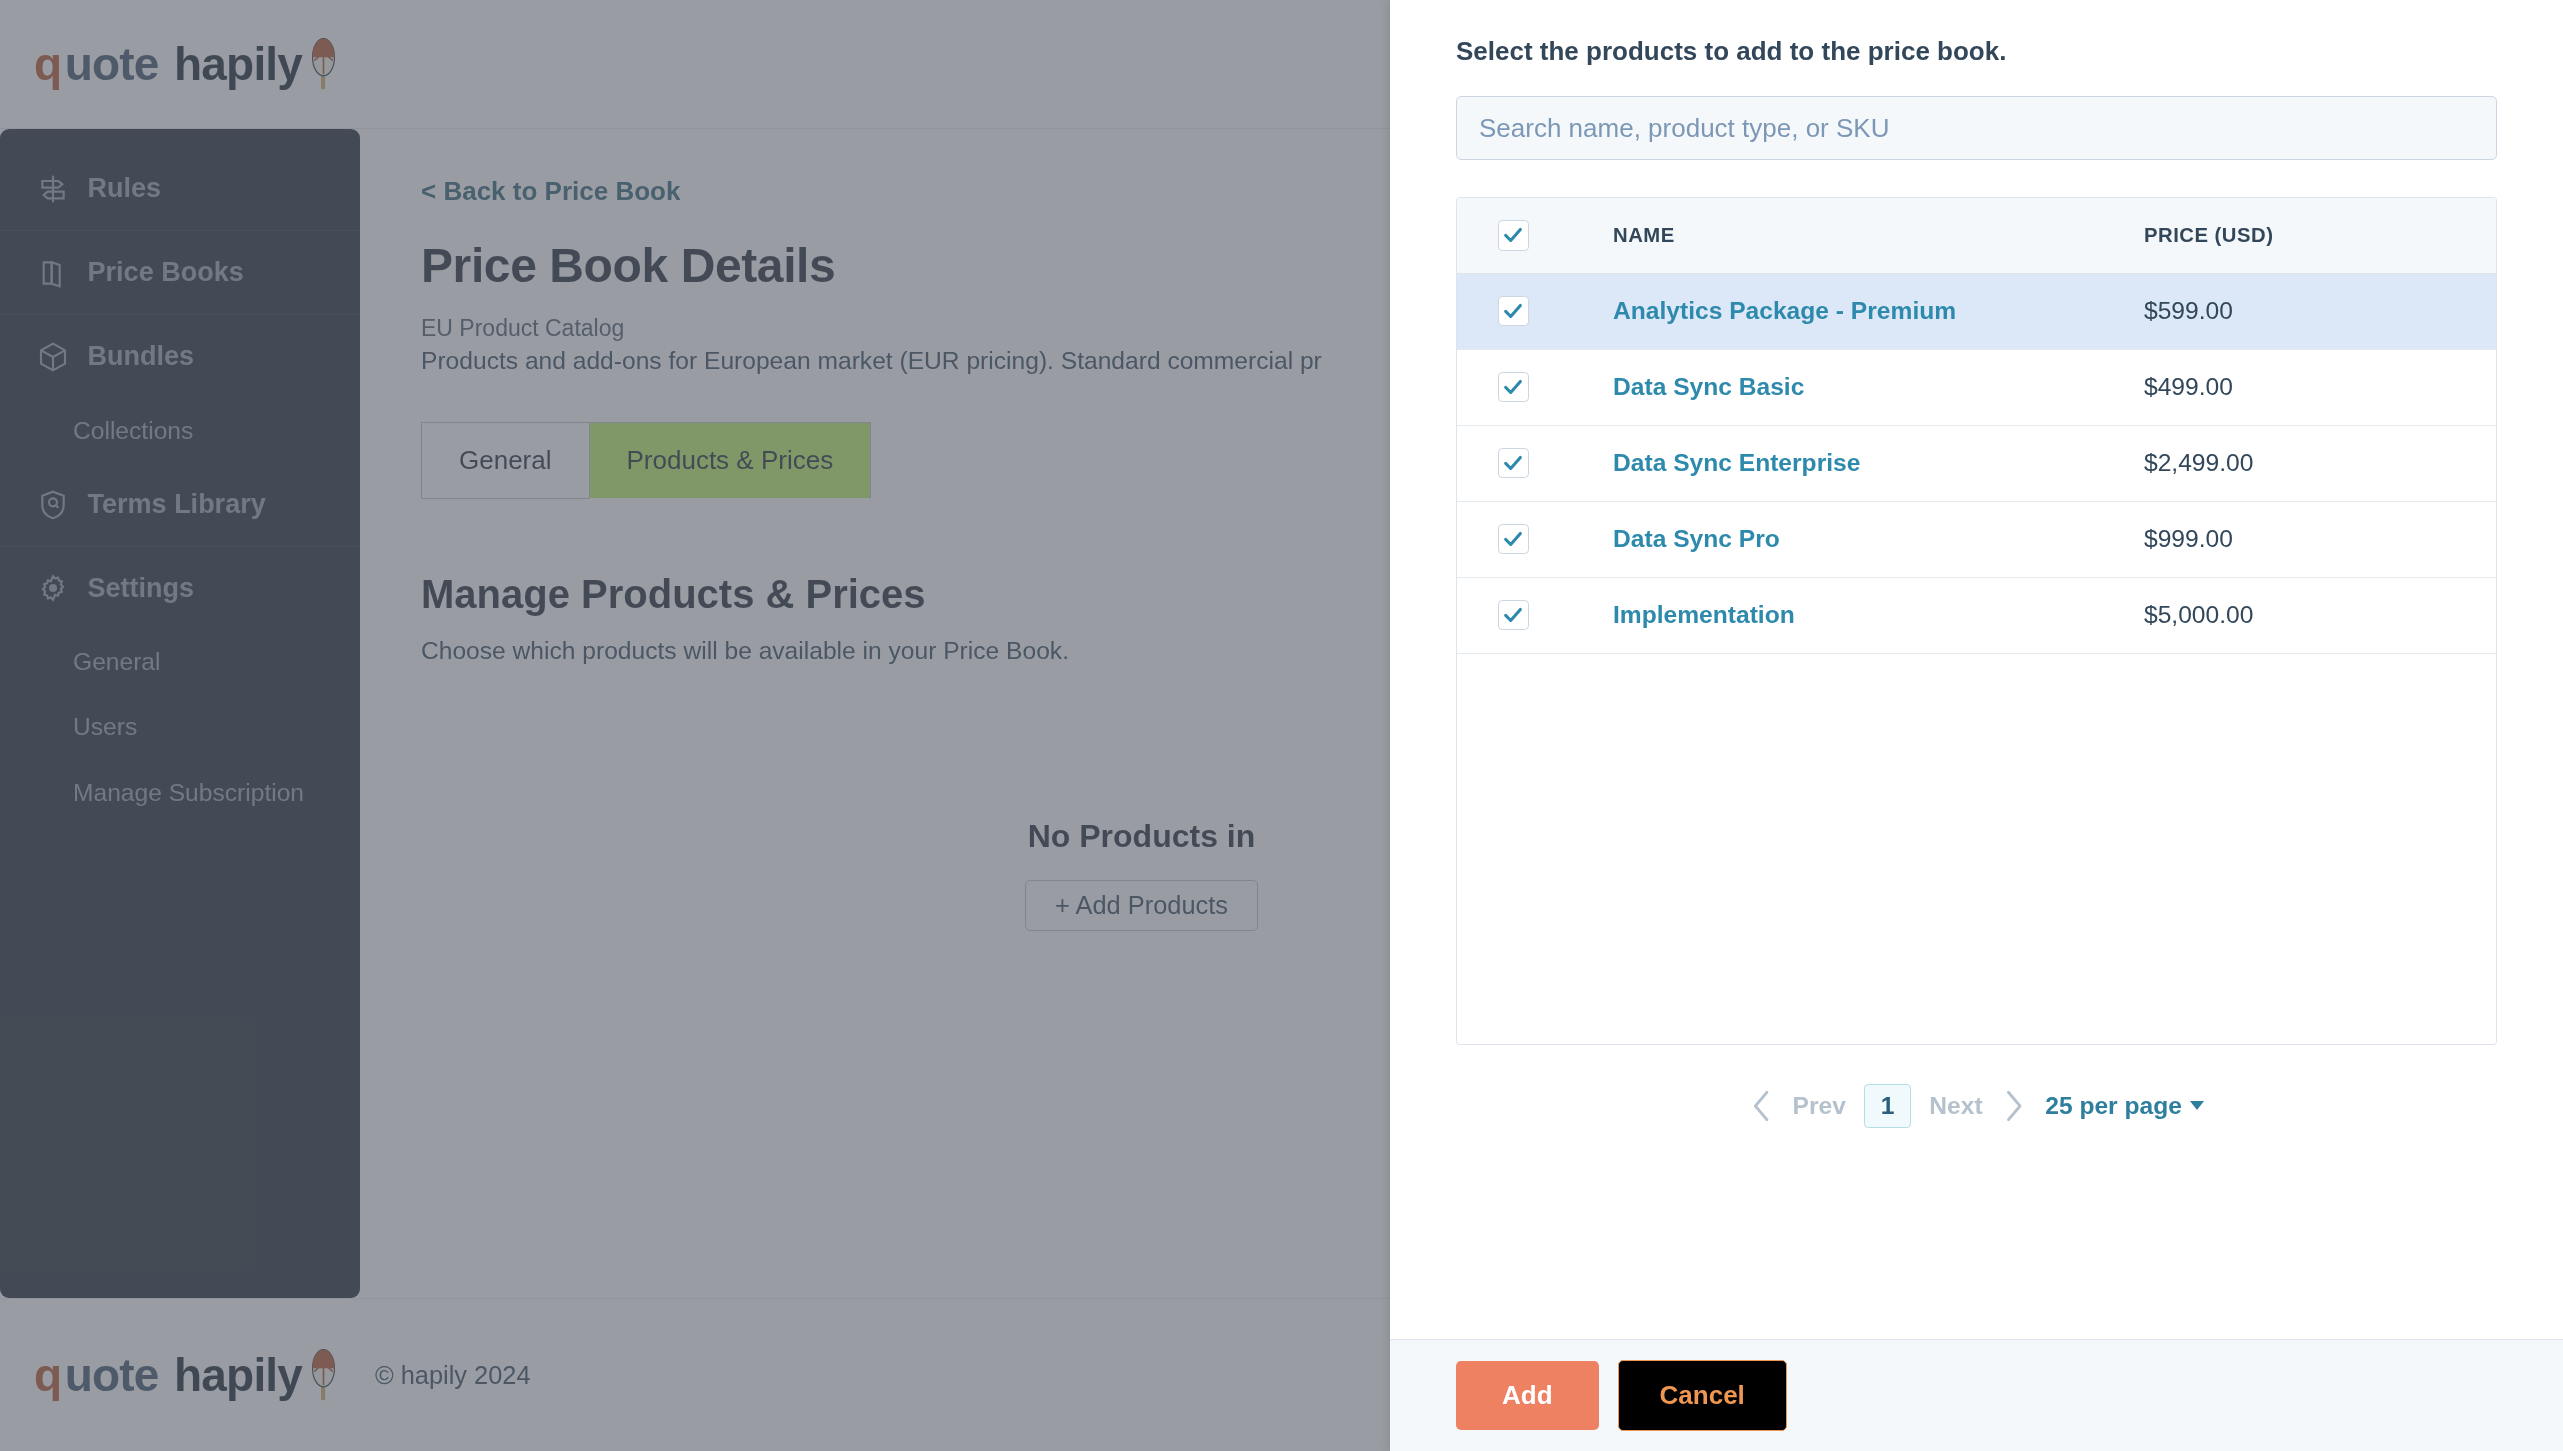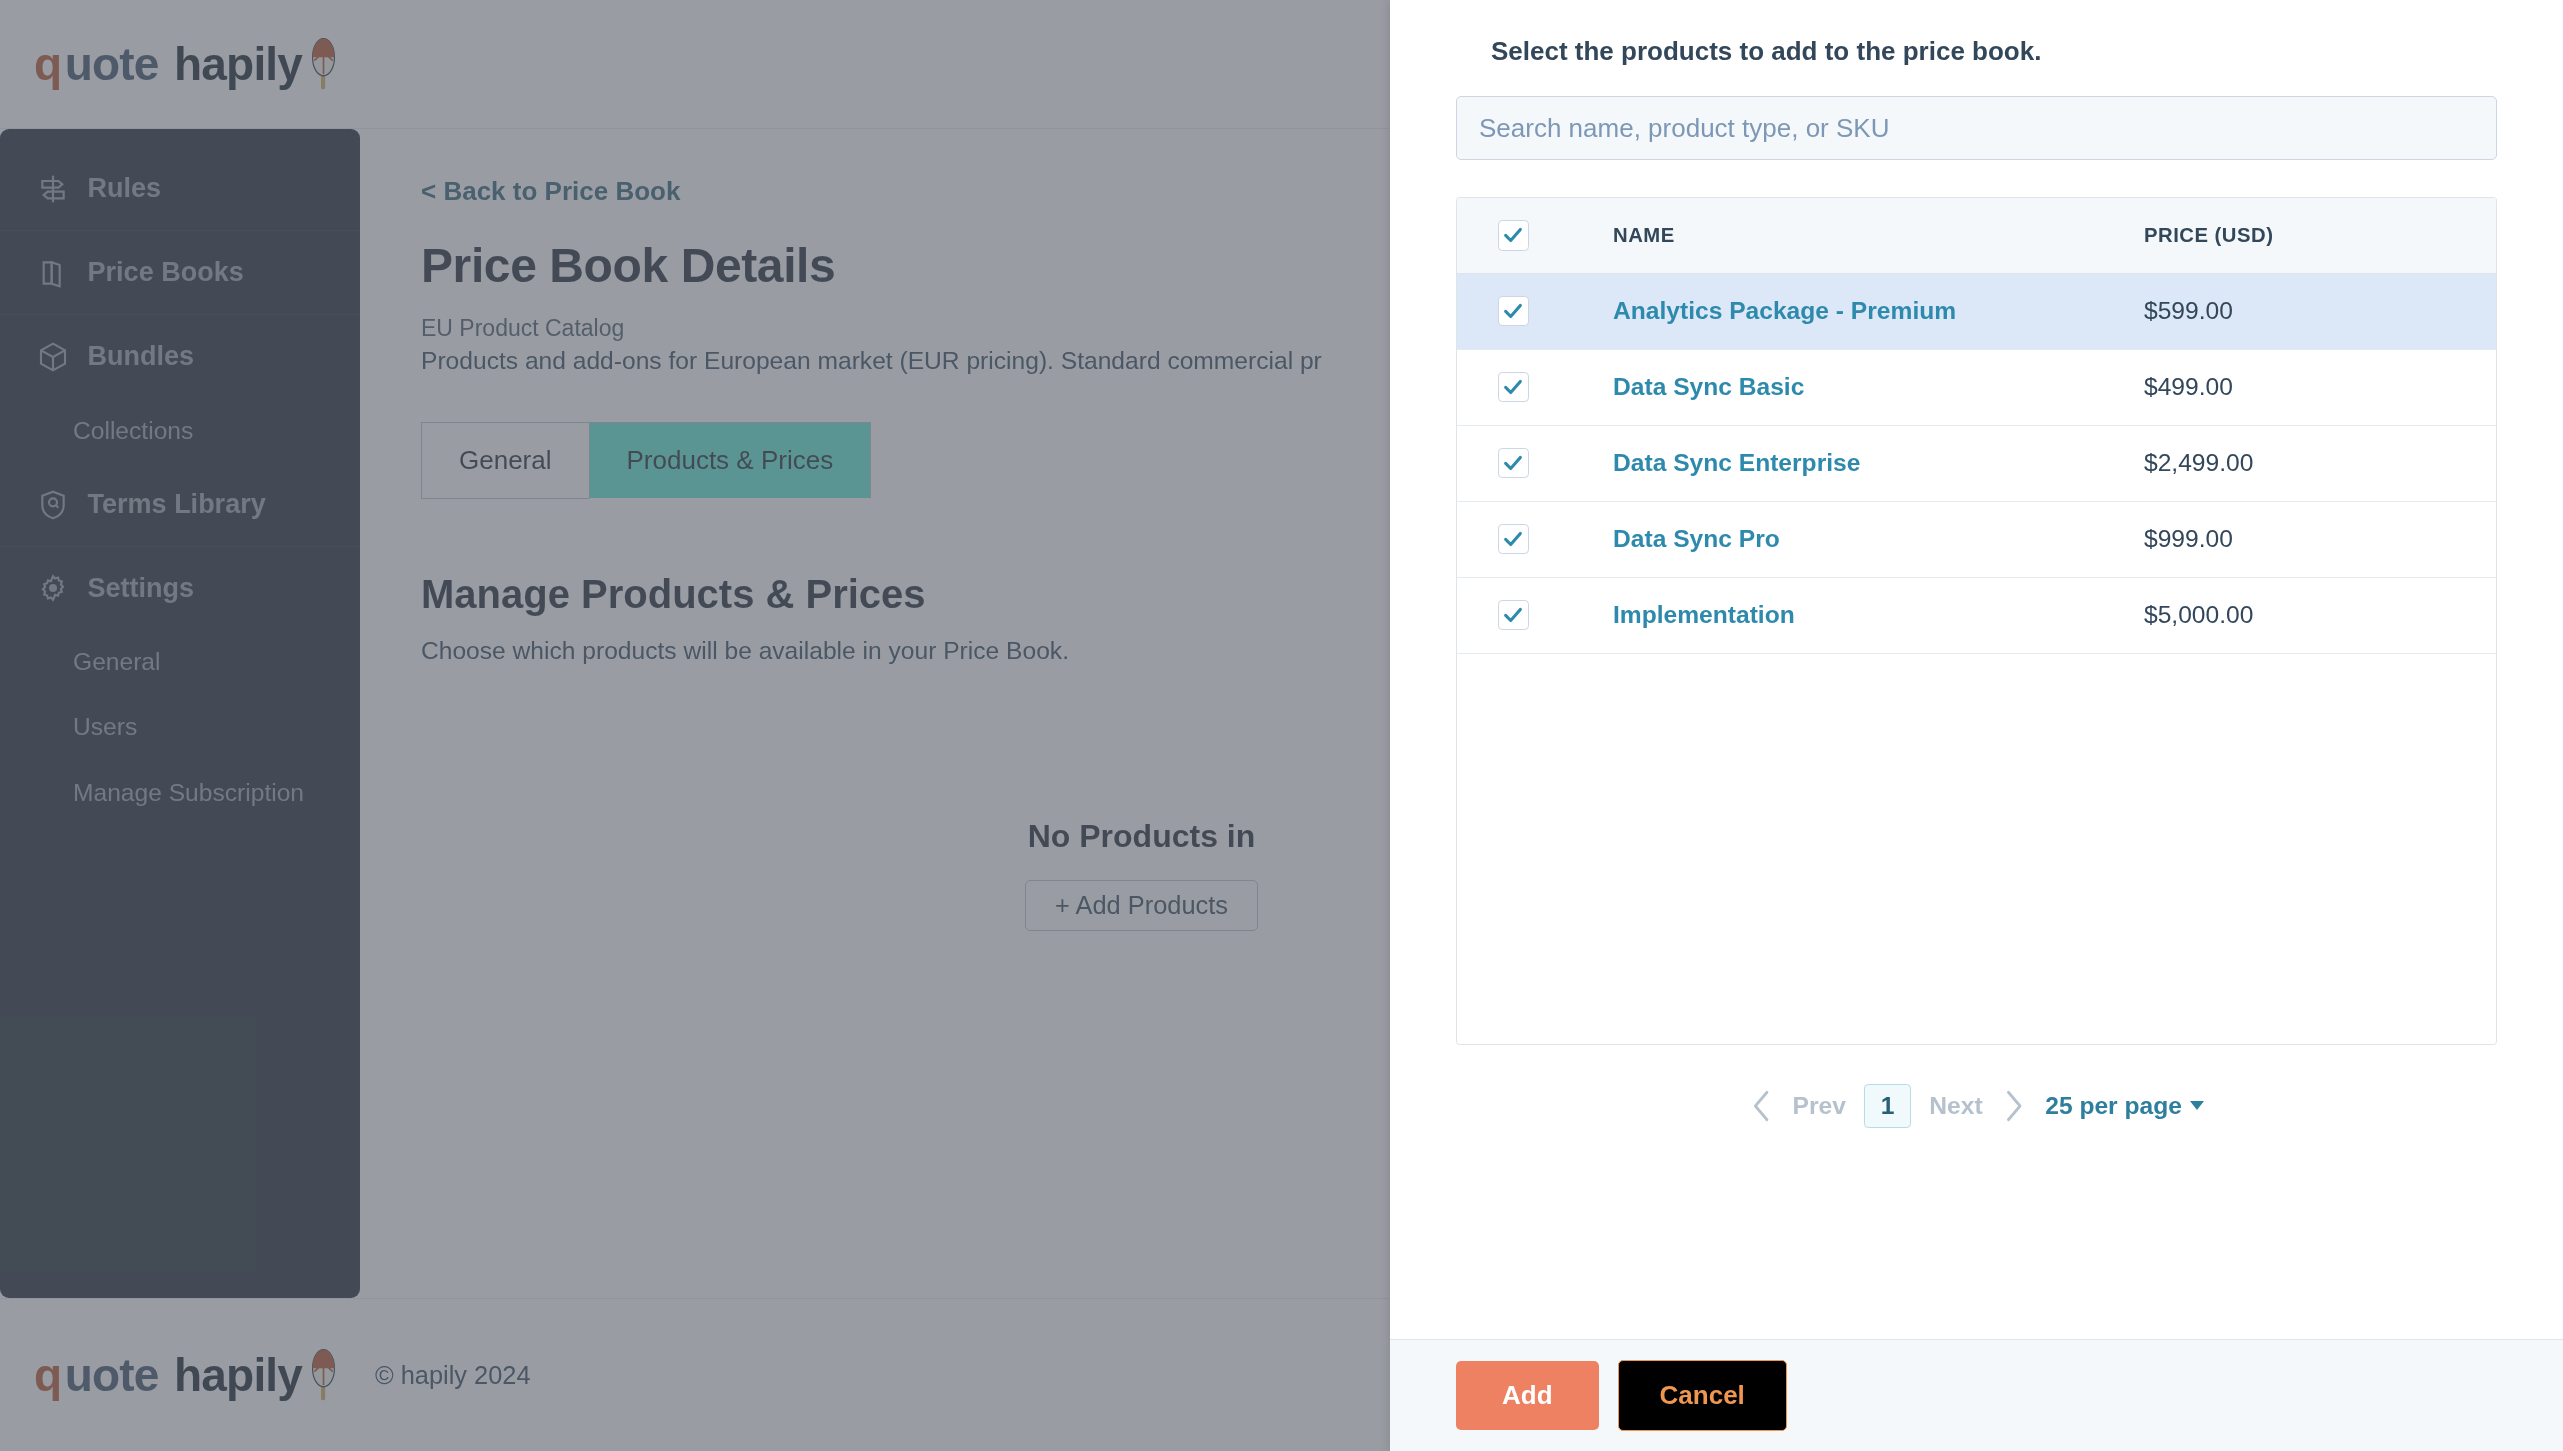--- a/index.html
+++ b/index.html
@@ -50,21 +50,21 @@
   }
   .pb-name { font-size: 23px; color: #4a5a6a; margin-top: 22px; }
   .pb-desc { font-size: 24.6px; color: #33475b; margin-top: 5.1px; white-space: nowrap; }
 
   .tabs { display: flex; margin-top: 47px; }
   .tab {
     font-size: 26px; color: #1d2733; padding: 22px 37px;
     border: 0.8px solid #b9c2cc; border-right: none; background: #ffffff;
   }
   .tab:last-child { border-right: 0.8px solid #b9c2cc; }
-  .tab.active { background: #5eead4; border-bottom: 0.8px solid #ffffff; }
+  .tab.active { background: #bef264; border-bottom: 0.8px solid #ffffff; }
 
   .section-title {
     font-size: 40px; font-weight: 700; color: #1d2733; margin-top: 73px;
   }
   .section-sub { font-size: 24.6px; color: #33475b; margin-top: 20.3px; }
 
   .empty-wrap {
     margin-top: 153px; display: flex; flex-direction: column;
     align-items: center; width: 1441px;
   }
@@ -96,21 +96,21 @@
 
   
   .panel {
     position: absolute; right: 0; top: 0;
     width: 1173px; height: 1451px;
     background: #ffffff;
     box-shadow: -1.7px 0 8.5px rgba(0,0,0,0.10);
     display: flex; flex-direction: column;
   }
   .panel-head { padding: 36px 66px 0 66px; flex: 0 0 auto; }
-  .panel-title { font-size: 26px; font-weight: 700; color: #33475b; margin-left: 35px; }
+  .panel-title { font-size: 26px; font-weight: 700; color: #33475b; }
   .search-box {
     margin-top: 29px; width: 100%; height: 64px;
     border: 0.8px solid #cbd6e2; border-radius: 5.1px; background: #f5f8fa;
     font-size: 26px; color: #7c98b6; padding: 0 22px;
     font-family: "Liberation Sans", sans-serif;
   }
   .search-box::placeholder { color: #7c98b6; }
 
   .table-wrap {
     margin: 37px 66px 0 66px;

